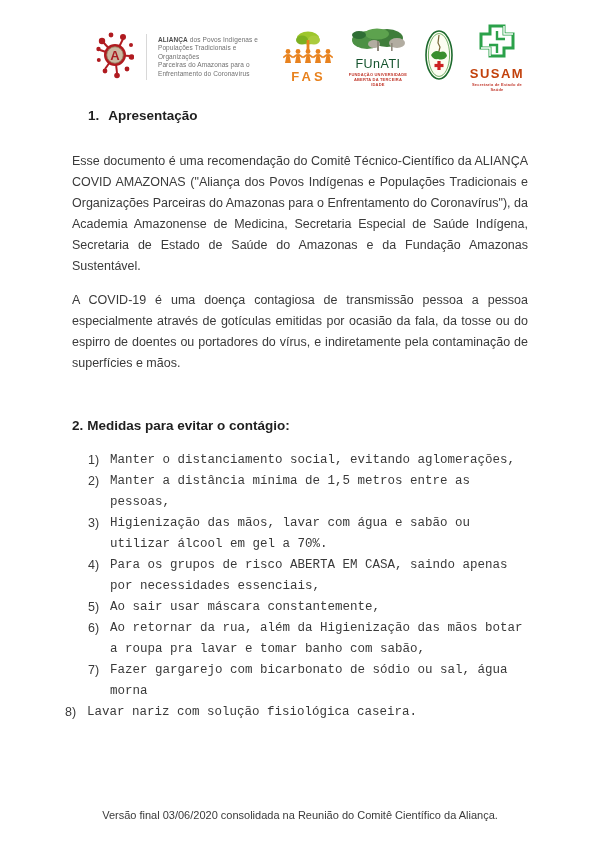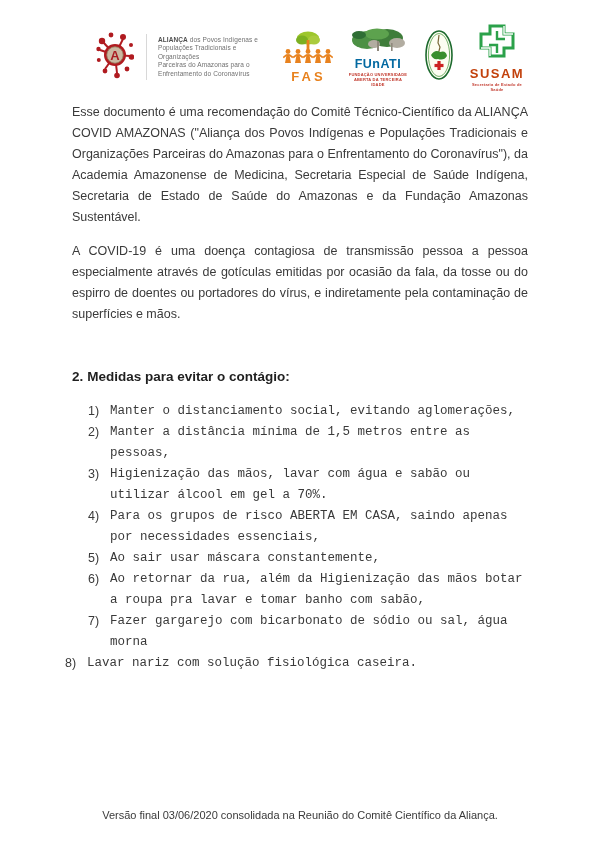--- a/index.html
+++ b/index.html
@@ -10,35 +10,35 @@
   }
   .content { padding:28px 72px 0 72px; }
 
   
   .header { display:flex; align-items:center; height:58px; margin-left:24px; }
   .logo-block { display:flex; flex-direction:column; align-items:center; }
   .hdr-divider { width:1px; height:46px; background:#d8d8d8; margin:0 11px 0 12px; }
   .org-text { width:116px; font-size:6.5px; line-height:8.6px; color:#707070; letter-spacing:.1px; }
   .org-text b { color:#4f4f4f; }
   .fas-label { color:#e8821e; font-size:13px; font-weight:bold; letter-spacing:3px; margin-top:1px; }
-  .funati-label { color:#0369a1; font-size:12.5px; font-weight:bold; letter-spacing:.5px; margin-top:0px; }
+  .funati-label { color:#14532d; font-size:12.5px; font-weight:normal; letter-spacing:.5px; margin-top:0px; }
   .tiny-red { color:#c23a2e; font-size:4px; font-weight:bold; line-height:5px; text-align:center; margin-top:1px; letter-spacing:.2px; }
   .susam-label { color:#c2410c; font-size:13px; font-weight:bold; letter-spacing:1.5px; margin-top:1px; }
   .gap14 { width:14px; } .gap18 { width:16px; } .gap12 { width:12px; }
 
   
   .doc-title { margin-top:22px; text-align:center; font-weight:bold; font-size:15px; line-height:38px; color:#1c1c1c; }
 
   
   .sec-heading { font-weight:bold; font-size:13.5px; color:#1f1f1f; }
   .sec1-heading { margin-top:22px; margin-left:16px; }
   .sec1-heading .num { margin-right:9px; }
   .sec2-heading { margin-top:44px; }
   .sec2-heading .num { margin-right:4px; }
-  .para { margin-top:16px; font-size:12.5px; line-height:21px; text-align:justify; color:#3a3a3a; }
+  .para { margin-top:28px; font-size:12.5px; line-height:21px; text-align:justify; color:#3a3a3a; }
   .para + .para { margin-top:10px; }
 
   
   .num-list { margin-top:17px; font-size:12.5px; line-height:21px; }
   .list-item { display:flex; margin-left:16px; }
   .list-item .li-num { flex:0 0 22px; }
   .list-item .li-text { flex:1;font-family:Liberation Mono, monospace; }
   .list-item.outdent { margin-left:-7px; }
 
   
@@ -175,20 +175,23 @@
             <path d="M6,25 h9 v8" fill="none" stroke="#ffffff" stroke-width="1.4"></path>
             <path d="M22,8 v8 h8 M22,30 v-8 h-8" fill="none" stroke="#2ba14a" stroke-width="2.4"></path>
           </svg>
         </span>
         <div class="susam-label">SUSAM</div>
         <div class="tiny-red">Secretaria de Estado de Saúde</div>
       </div>
     </div>
 
 
+    <div class="sec-heading sec1-heading">
+      <span class="num">1.</span><span>Apresentação</span>
+    </div>
 
     <p class="para">Esse documento é uma recomendação do Comitê Técnico-Científico da ALIANÇA COVID AMAZONAS ("Aliança dos Povos Indígenas e Populações Tradicionais e Organizações Parceiras do Amazonas para o Enfrentamento do Coronavírus"), da Academia Amazonense de Medicina, Secretaria Especial de Saúde Indígena, Secretaria de Estado de Saúde do Amazonas e da Fundação Amazonas Sustentável.</p>
     <p class="para">A COVID-19 é uma doença contagiosa de transmissão pessoa a pessoa especialmente através de gotículas emitidas por ocasião da fala, da tosse ou do espirro de doentes ou portadores do vírus, e indiretamente pela contaminação de superfícies e mãos.</p>
 
     <div class="sec-heading sec2-heading">
       <span class="num">2.</span><span>Medidas para evitar o contágio:</span>
     </div>
 
     <div class="num-list">
       <div class="list-item">

